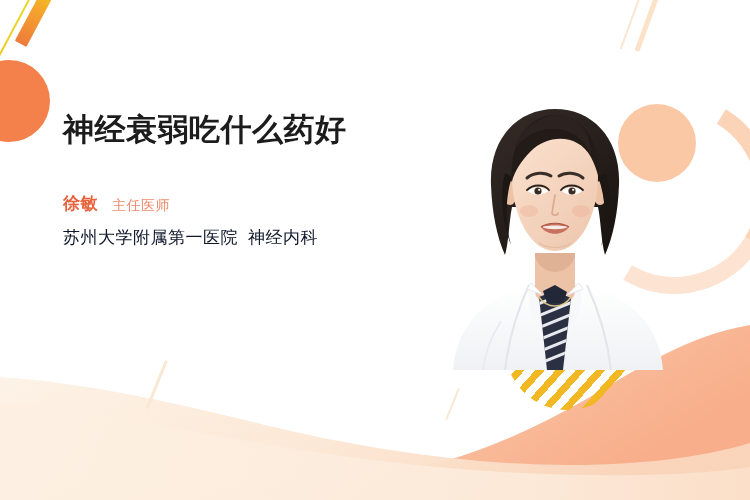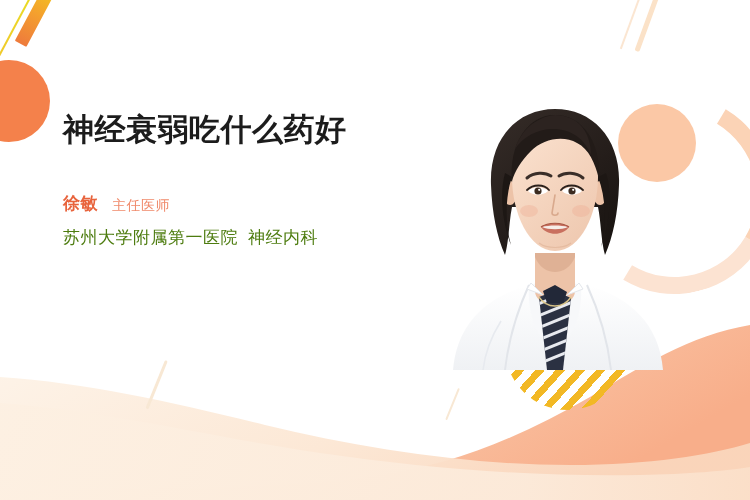--- a/index.html
+++ b/index.html
@@ -142,21 +142,21 @@
   .doctor-title {
     font-size: 14px;
     font-weight: 400;
     color: #F08A6B;
     letter-spacing: 0.5px;
   }
   .affiliation {
     margin-top: 11px;
     font-size: 17px;
     font-weight: 400;
-    color: #4d7c0f;
+    color: #0f172a;
     letter-spacing: 0.5px;
   }
   .affiliation .dept { margin-left: 10px; }
 </style>
 </head>
 <body>
 
 <div id="card">
 
   <svg class="wave" viewBox="0 0 750 175" preserveAspectRatio="none">

